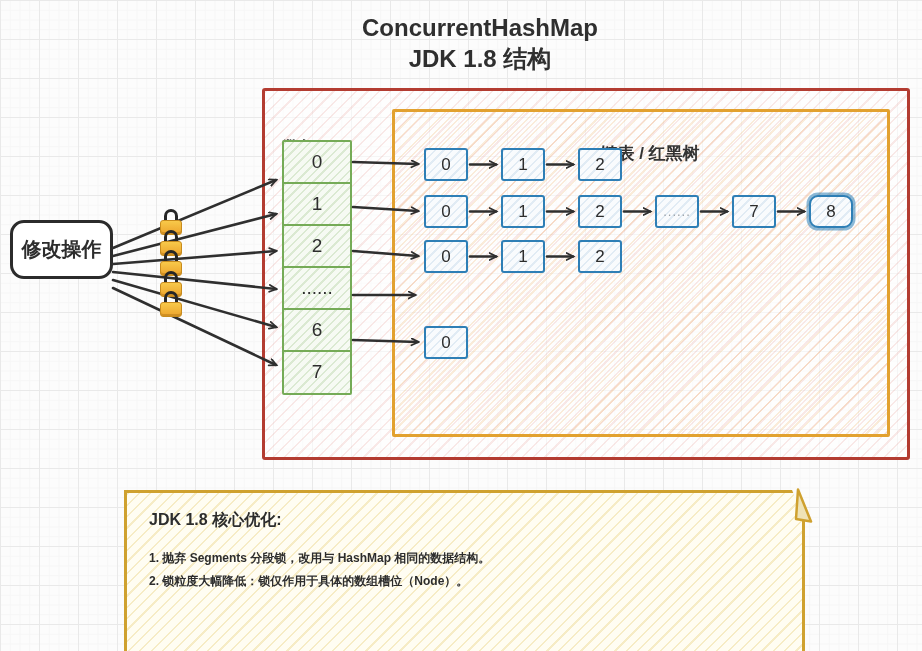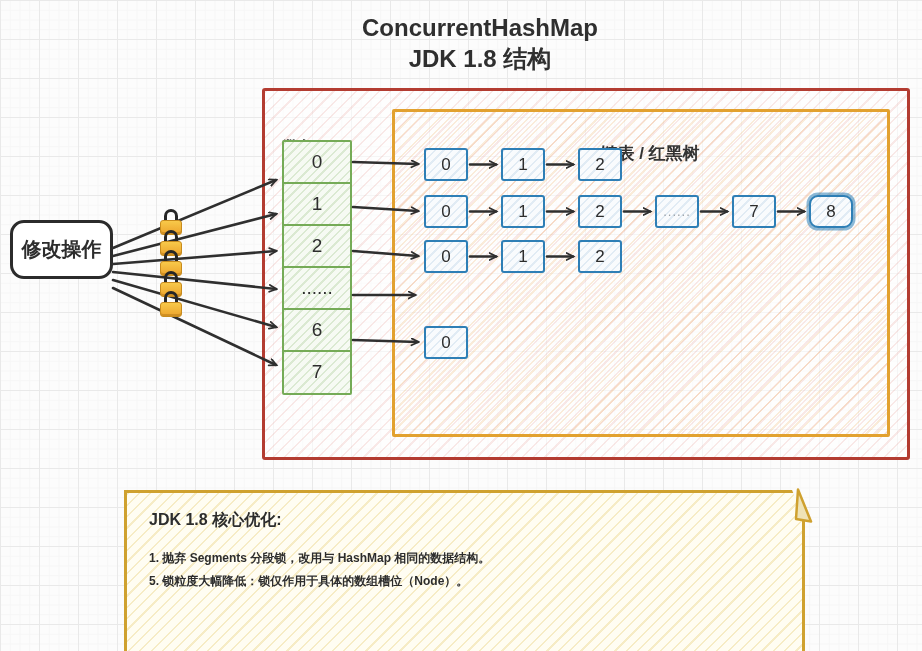--- a/index.html
+++ b/index.html
@@ -175,21 +175,21 @@
     <div class="lock-body"></div>
   </div>
 <div class="lock" style="left:160px; top:291px;">
     <div class="shackle"></div>
     <div class="lock-body"></div>
   </div>
 
 <div class="note">
   <div class="note-heading">JDK 1.8 核心优化:</div>
   <div class="note-item">1. 抛弃 Segments 分段锁，改用与 HashMap 相同的数据结构。</div>
-  <div class="note-item">5. 锁粒度大幅降低：锁仅作用于具体的数组槽位（Node）。</div>
+  <div class="note-item">2. 锁粒度大幅降低：锁仅作用于具体的数组槽位（Node）。</div>
 </div>
 
 <svg class="overlay" viewBox="0 0 922 651" xmlns="http://www.w3.org/2000/svg">
   <defs>
     <marker id="ah" markerWidth="10" markerHeight="9" refX="7.5" refY="4.25" orient="auto" markerUnits="userSpaceOnUse">
       <path d="M1,0.8 L8,4.25 L1,7.7" fill="none" stroke="#2f2f2f" stroke-width="1.8" stroke-linecap="round"></path>
     </marker>
   </defs>
   <g stroke="#2f2f2f" stroke-width="2.6" stroke-linecap="round" fill="none">
 

